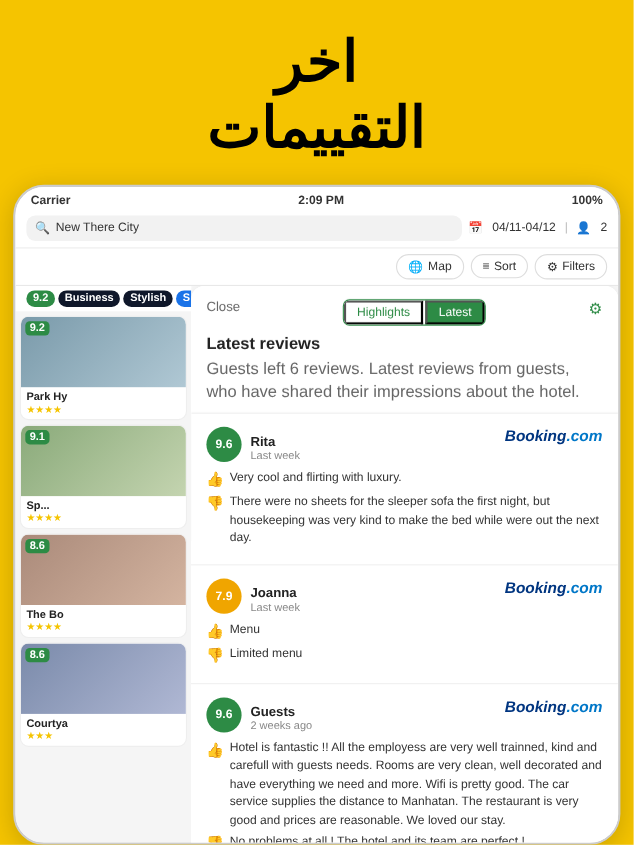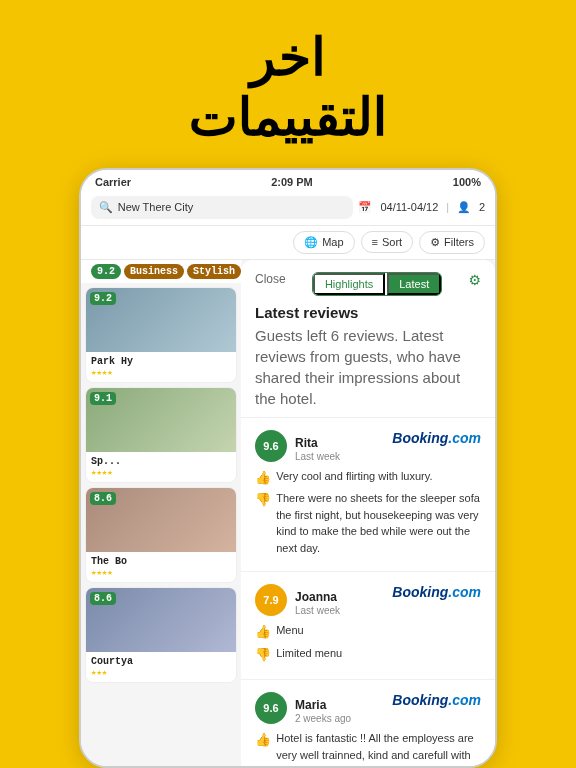--- a/index.html
+++ b/index.html
@@ -23,21 +23,21 @@
     .top-header h1 {
       font-size: 52px;
       font-weight: 700;
       color: #000;
       line-height: 1.15;
       direction: rtl;
     }
 
     
     .device-frame {
-      width: 418px;
+      width: 552px;
       flex: 1;
       background: #fff;
       border-radius: 28px;
       border: 2px solid #ccc;
       overflow: hidden;
       box-shadow: 0 4px 24px rgba(0,0,0,0.18);
       display: flex;
       flex-direction: column;
       position: relative;
     }
@@ -114,21 +114,20 @@
       overflow: hidden;
       position: relative;
     }
 
     
     .hotel-list {
       width: 160px;
       background: #f5f5f5;
       overflow: hidden;
       flex-shrink: 0;
-      font-family: Liberation Mono, monospace;
     }
     .hotel-card {
       background: #fff;
       margin: 4px;
       border-radius: 8px;
       overflow: hidden;
       border: 1px solid #eee;
     }
     .hotel-img {
       width: 100%;
@@ -173,21 +172,21 @@
     }
     .tag {
       border-radius: 10px;
       padding: 2px 6px;
       font-size: 10px;
       font-weight: 600;
       color: #fff;
       white-space: nowrap;
     }
     .tag-green { background: #2d8b45; }
-    .tag-dark { background: #a16207; color: #fff; }
+    .tag-dark { background: #0f172a; color: #fff; }
     .tag-blue { background: #1a73e8; }
 
     
     .hotel-detail {
       flex: 1;
       background: #fff;
       overflow: hidden;
       position: relative;
     }
     .hotel-detail-header {
@@ -479,21 +478,21 @@
             <span class="thumb-down">👎</span>
             <span>Limited menu</span>
           </div>
         </div>
 
         <div class="review-item">
           <div class="review-top">
             <div class="reviewer-info">
               <div class="score-circle">9.6</div>
               <div>
-                <div class="reviewer-name">Maria</div>
+                <div class="reviewer-name">Guests</div>
                 <div class="reviewer-date">2 weeks ago</div>
               </div>
             </div>
             <div class="booking-logo">
               Booking<span class="booking-com">.com</span>
             </div>
           </div>
           <div class="review-comment">
             <span class="thumb-up">👍</span>
             <span>Hotel is fantastic !! All the employess are very well trainned, kind and carefull with guests needs. Rooms are very clean, well decorated and have everything we need and more. Wifi is pretty good. The car service supplies the distance to Manhatan. The restaurant is very good and prices are reasonable. We loved our stay.</span>

